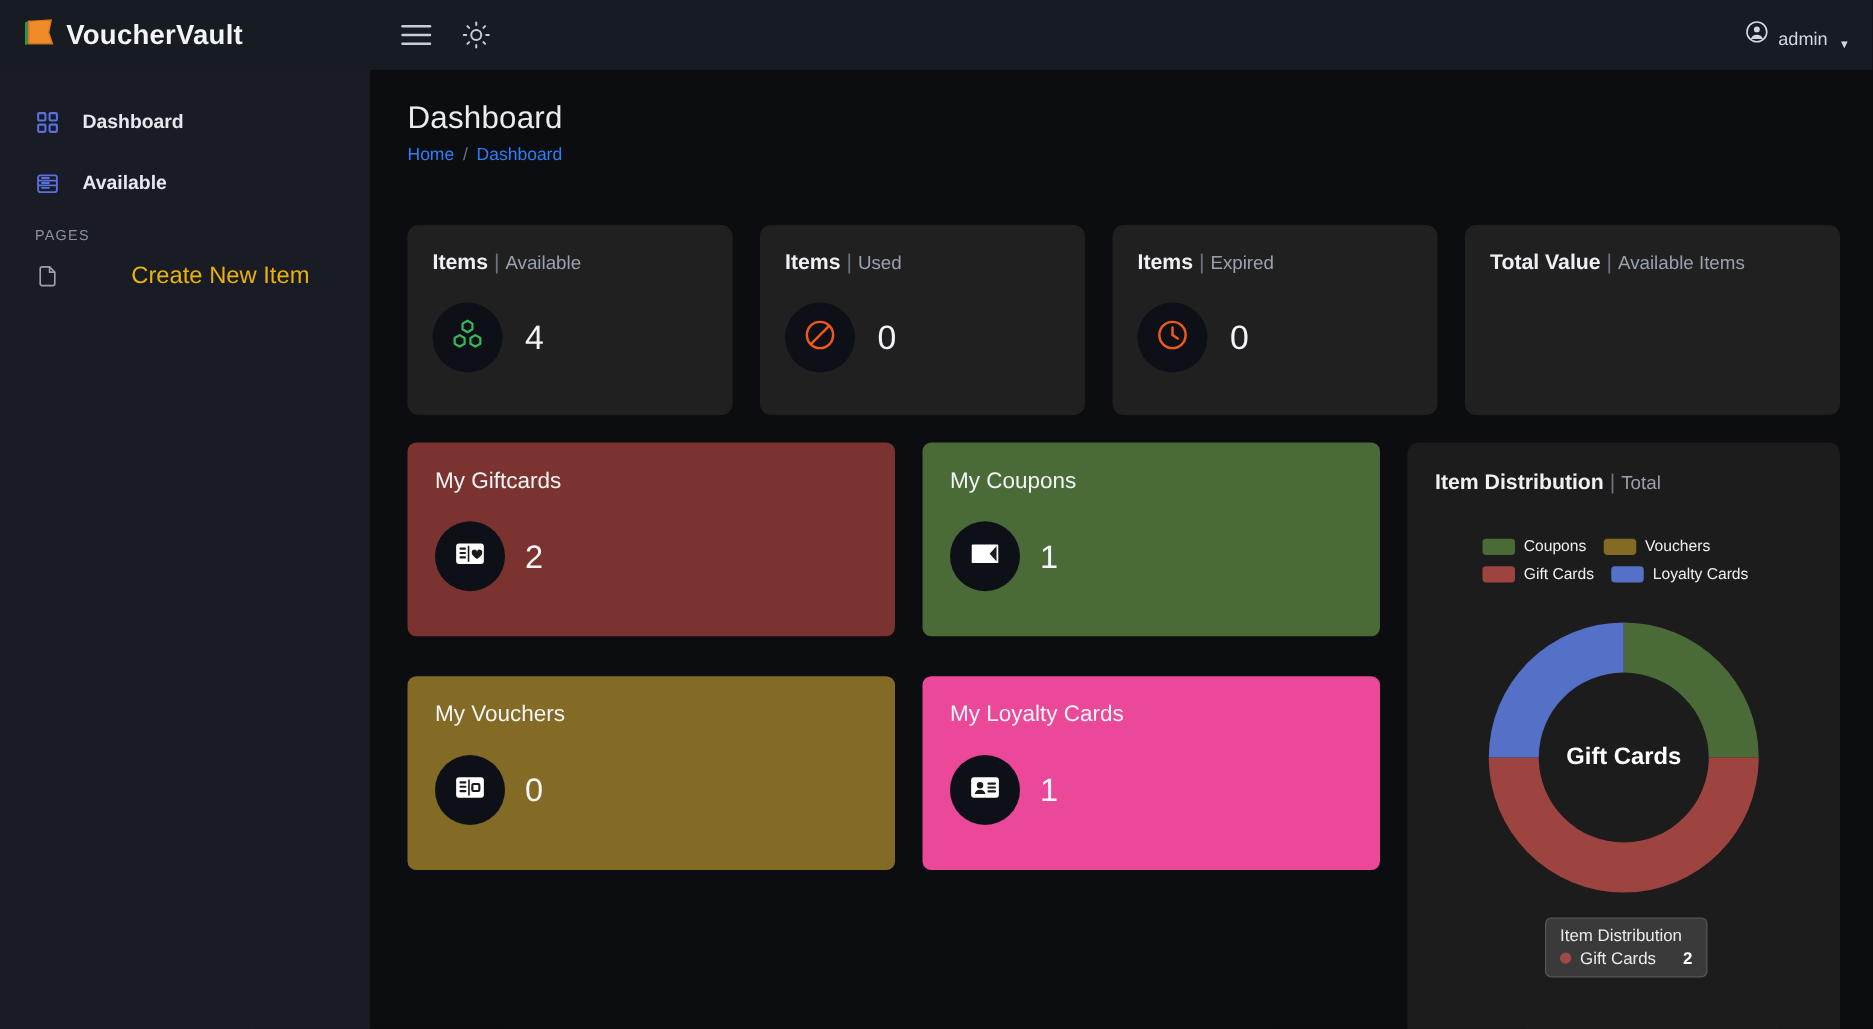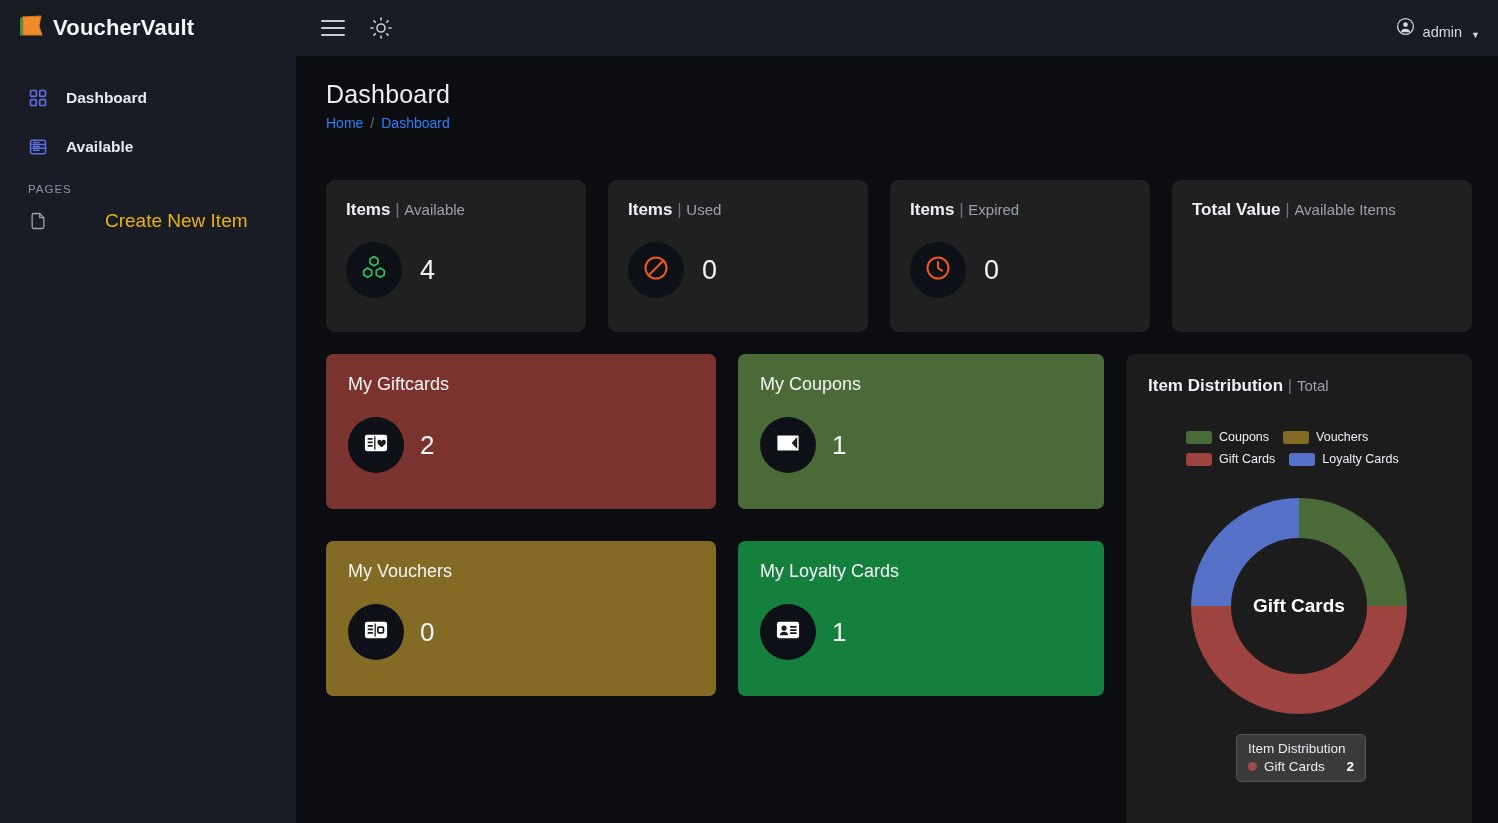--- a/index.html
+++ b/index.html
@@ -379,21 +379,21 @@
                 <path d="M3.5 6.2h17v11.6H3.5z" fill="#ffffff"></path>
                 <path d="M20.5 6.2l-5.3 5.8 5.3 5.8z" fill="#1a1a1a"></path>
                 <path d="M3.5 6.2h17v11.6H3.5z" fill="none" stroke="#ffffff" stroke-width="1.2" stroke-linejoin="round"></path>
               </svg>
             </span>
           </span>
           <span class="cc-value">1</span>
         </div>
       </div>
 
-      <div class="color-card" style="background:#15803d">
+      <div class="color-card" style="background:#ec4899">
         <div class="cc-title">My Loyalty Cards</div>
         <div class="cc-row">
           <span class="cc-circle">
             <span>
               <svg width="28" height="28" viewBox="0 0 24 24" fill="none">
                 <rect x="2.5" y="5" width="19" height="14" rx="2" fill="#ffffff"></rect>
                 <circle cx="8.6" cy="10.4" r="2.2" fill="#1a1a1a"></circle>
                 <path d="M4.9 16.4a3.8 3.8 0 0 1 7.4 0z" fill="#1a1a1a"></path>
                 <path d="M14.4 9.3h4.4M14.4 12h4.4M14.4 14.7h4.4" stroke="#1a1a1a" stroke-width="1.5" stroke-linecap="round"></path>
               </svg>

